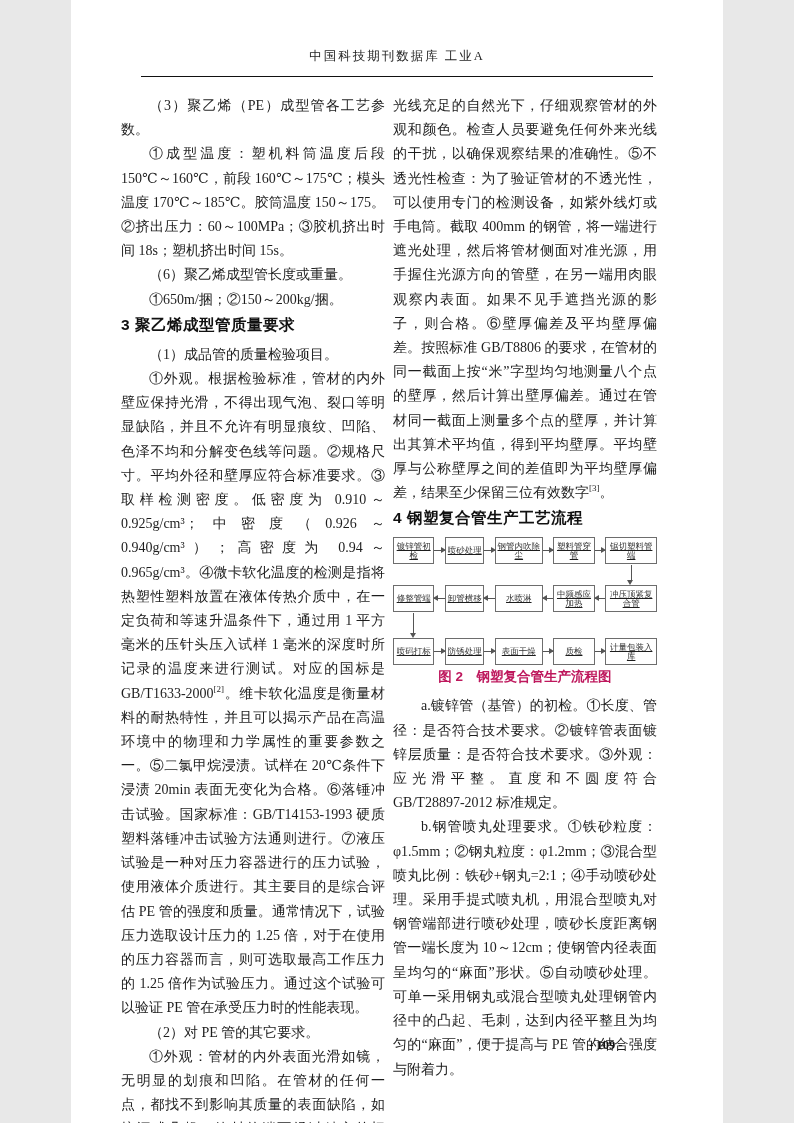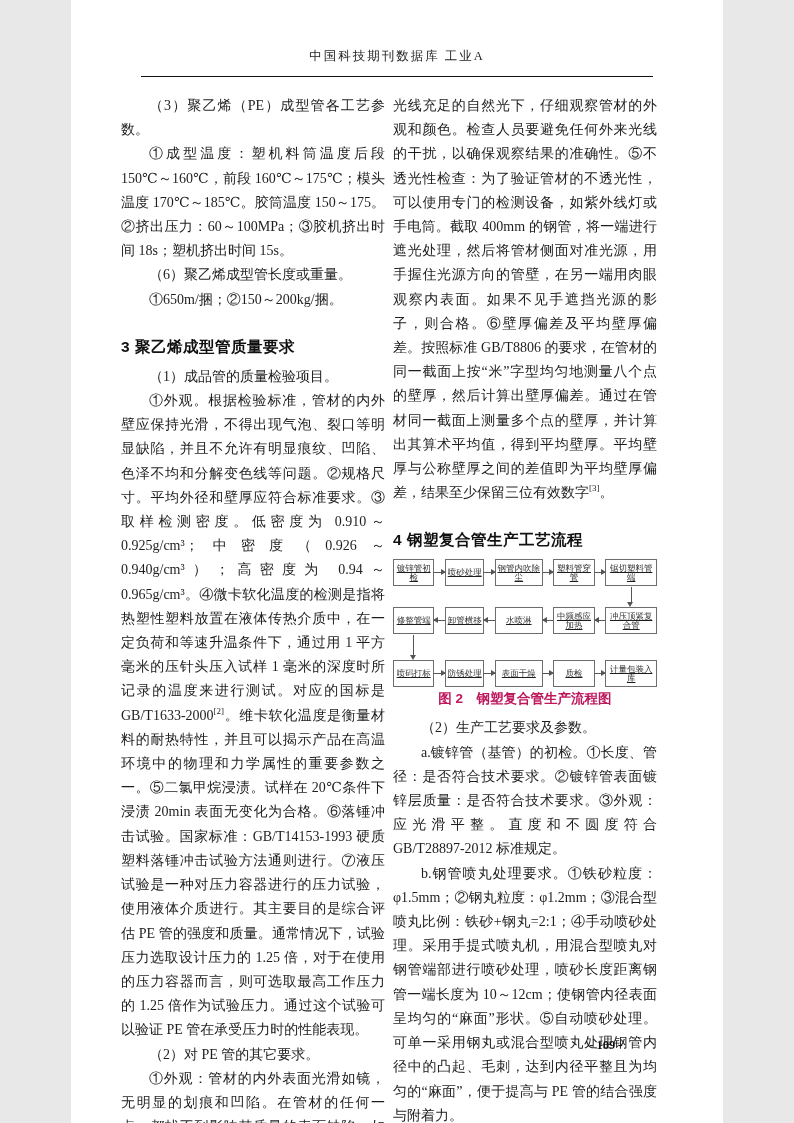--- a/index.html
+++ b/index.html
@@ -36,21 +36,21 @@
     line-height:24.2px;
     text-align:justify;
   }
   .indent{text-indent:2em;}
   .noindent{text-indent:0;}
   sup{font-size:9px;line-height:0;}
   h2.sec{
     font-family:"Liberation Sans","DejaVu Sans",sans-serif;
     font-size:15.5px;
     font-weight:bold;
-    margin:25px 0 7px 0;
+    margin:3px 0 7px 0;
     color:#111;
     letter-spacing:.5px;
   }
   
   .flow{
     margin:8px 0 2px 0;
     display:grid;
     width:100%;
     grid-template-columns:10fr 2.6fr 9.5fr 2.6fr 11.5fr 2.6fr 10fr 2.6fr 12.5fr;
     grid-template-rows:27px 21px 27px 26px 27px;
@@ -187,21 +187,20 @@
             <div class="hr-arrow right"></div>
           </div>
         <div class="fbox" style="grid-area:5/7">质检</div>
         <div class="fcell" style="grid-area:5/8">
             <div class="hr-arrow right"></div>
           </div>
         <div class="fbox" style="grid-area:5/9">计量包装入库</div>
       </div>
       <div class="fig-cap">图 2　钢塑复合管生产流程图</div>
 
-      <p class="indent">（2）生产工艺要求及参数。</p>
       <p class="indent">a.镀锌管（基管）的初检。①长度、管径：是否符合技术要求。②镀锌管表面镀锌层质量：是否符合技术要求。③外观：应光滑平整。直度和不圆度符合 GB/T28897-2012 标准规定。</p>
       <p class="indent">b.钢管喷丸处理要求。①铁砂粒度：φ1.5mm；②钢丸粒度：φ1.2mm；③混合型喷丸比例：铁砂+钢丸=2:1；④手动喷砂处理。采用手提式喷丸机，用混合型喷丸对钢管端部进行喷砂处理，喷砂长度距离钢管一端长度为 10～12cm；使钢管内径表面呈均匀的“麻面”形状。⑤自动喷砂处理。可单一采用钢丸或混合型喷丸处理钢管内径中的凸起、毛刺，达到内径平整且为均匀的“麻面”，便于提高与 PE 管的结合强度与附着力。</p>
     </section>
 
   </div>
 
   <div class="ftr">- 109 -</div>
 
 </div>
 

